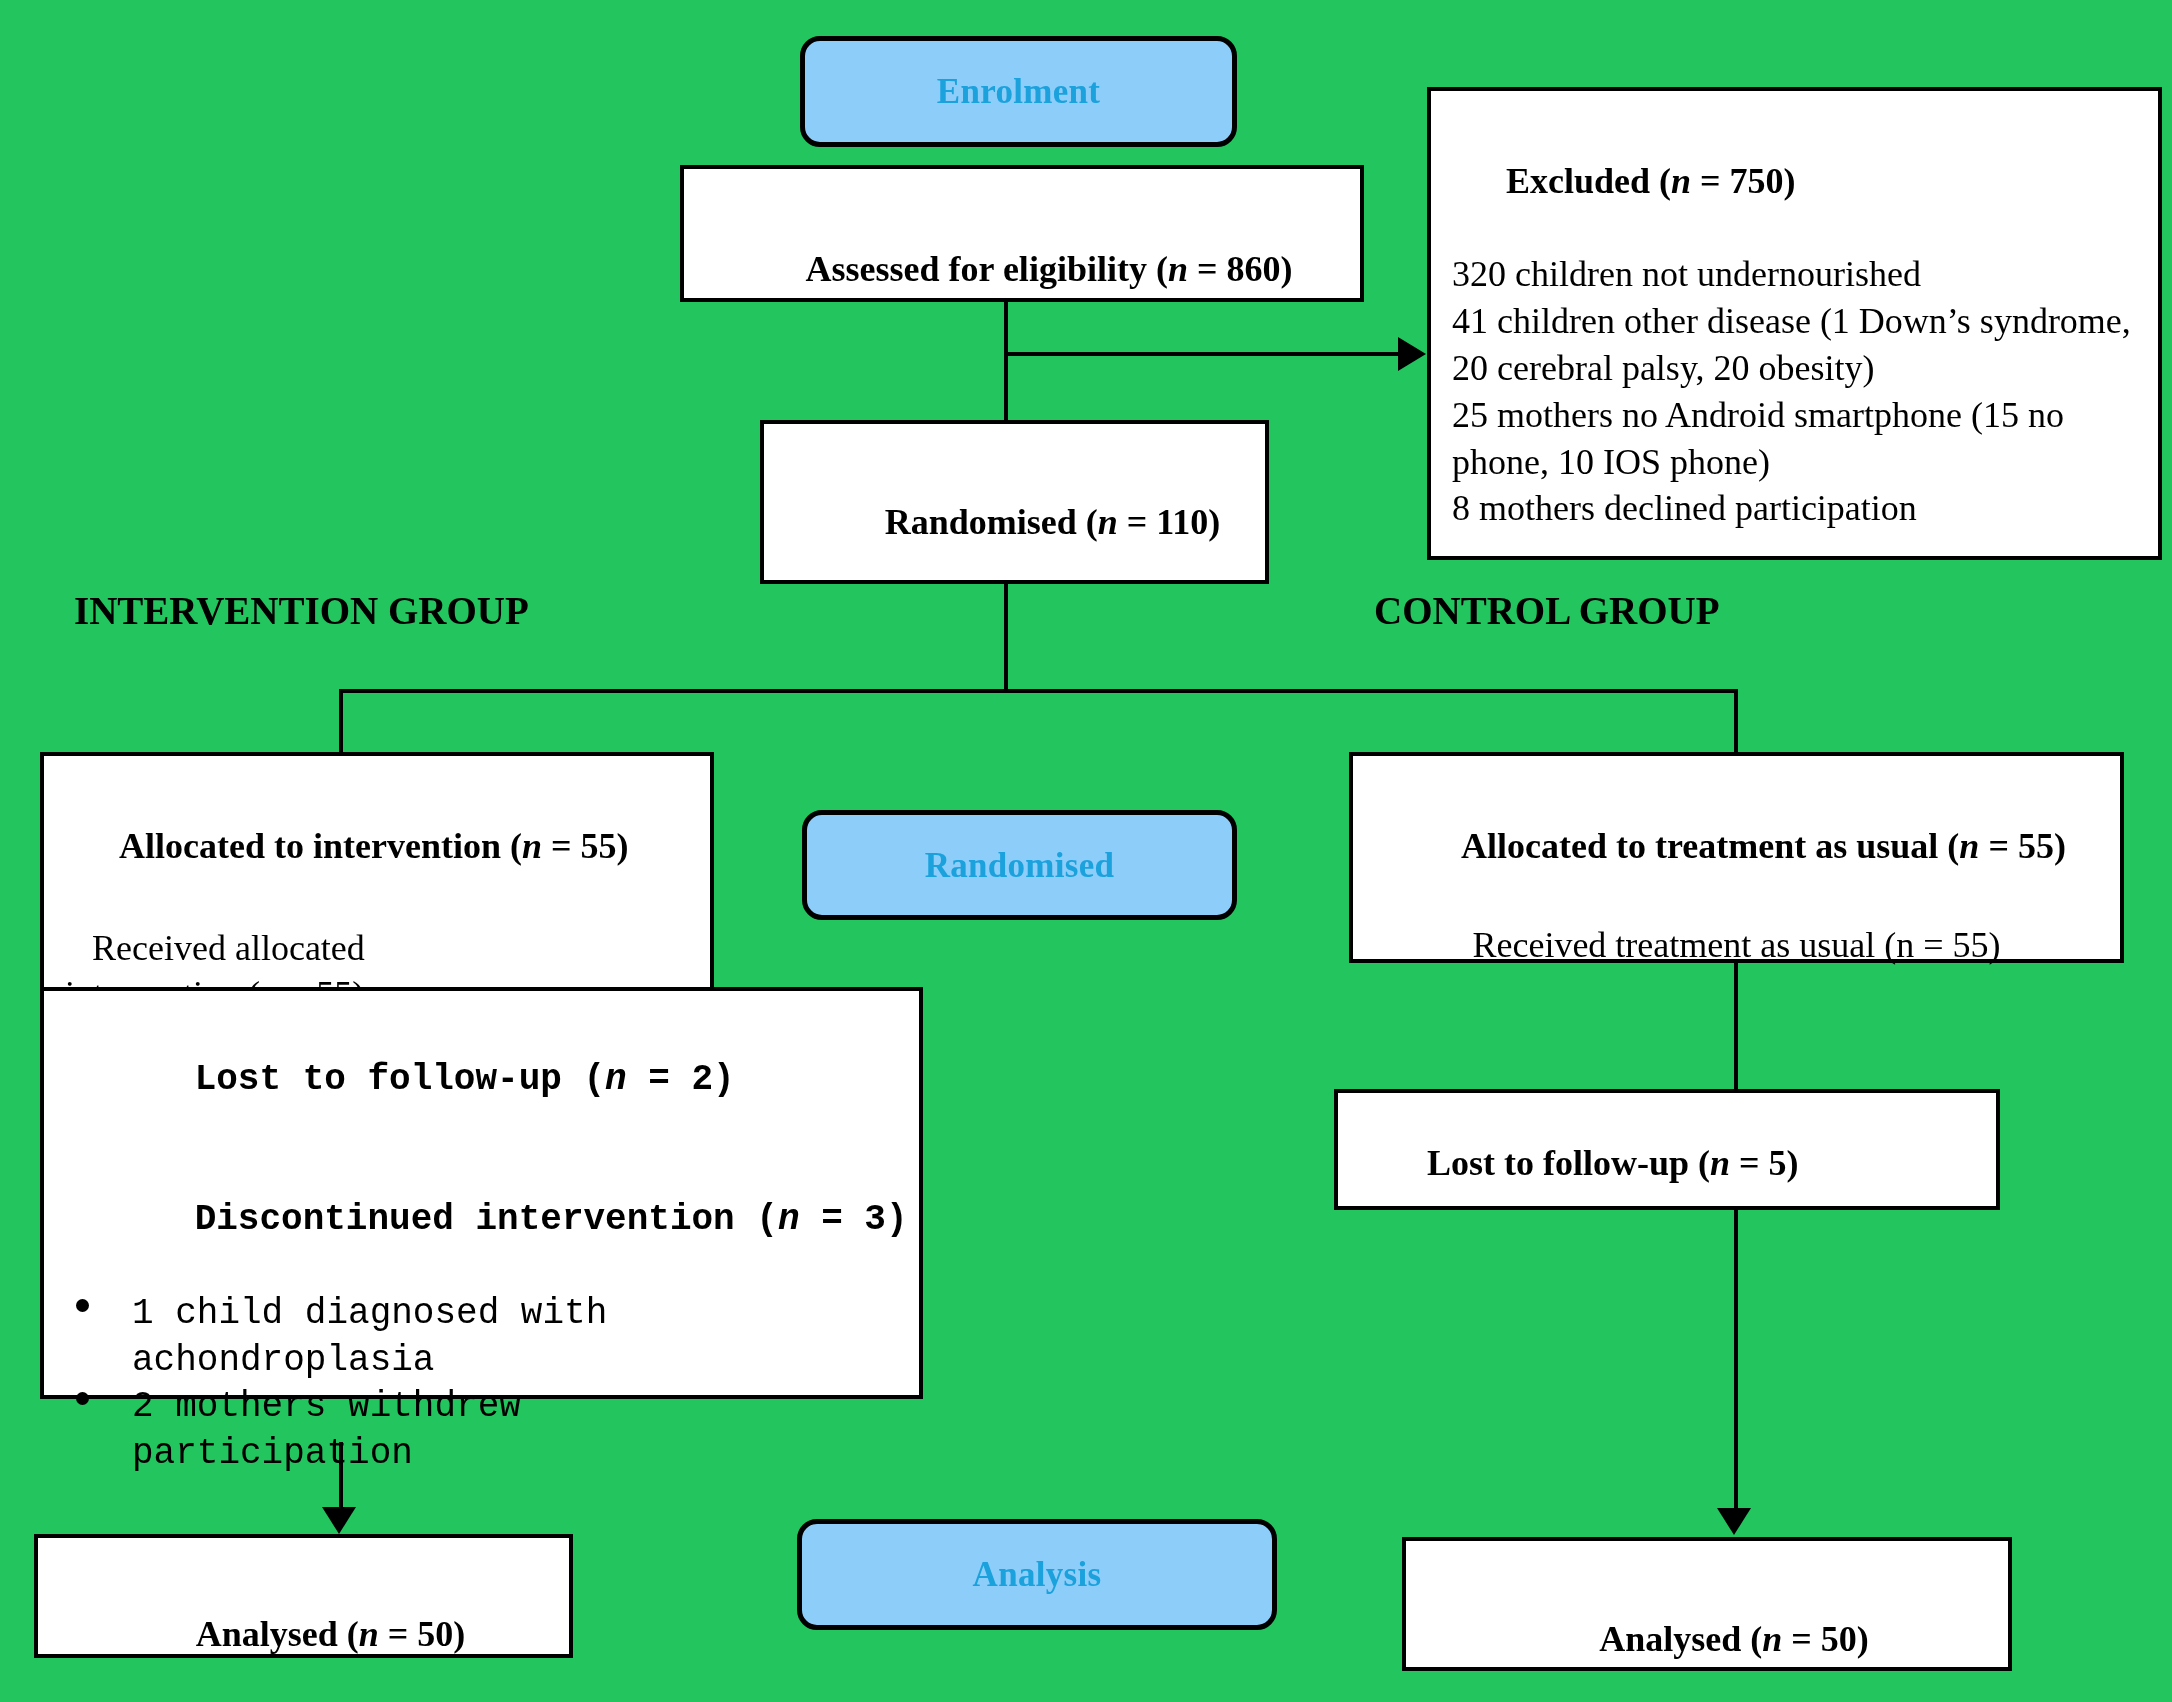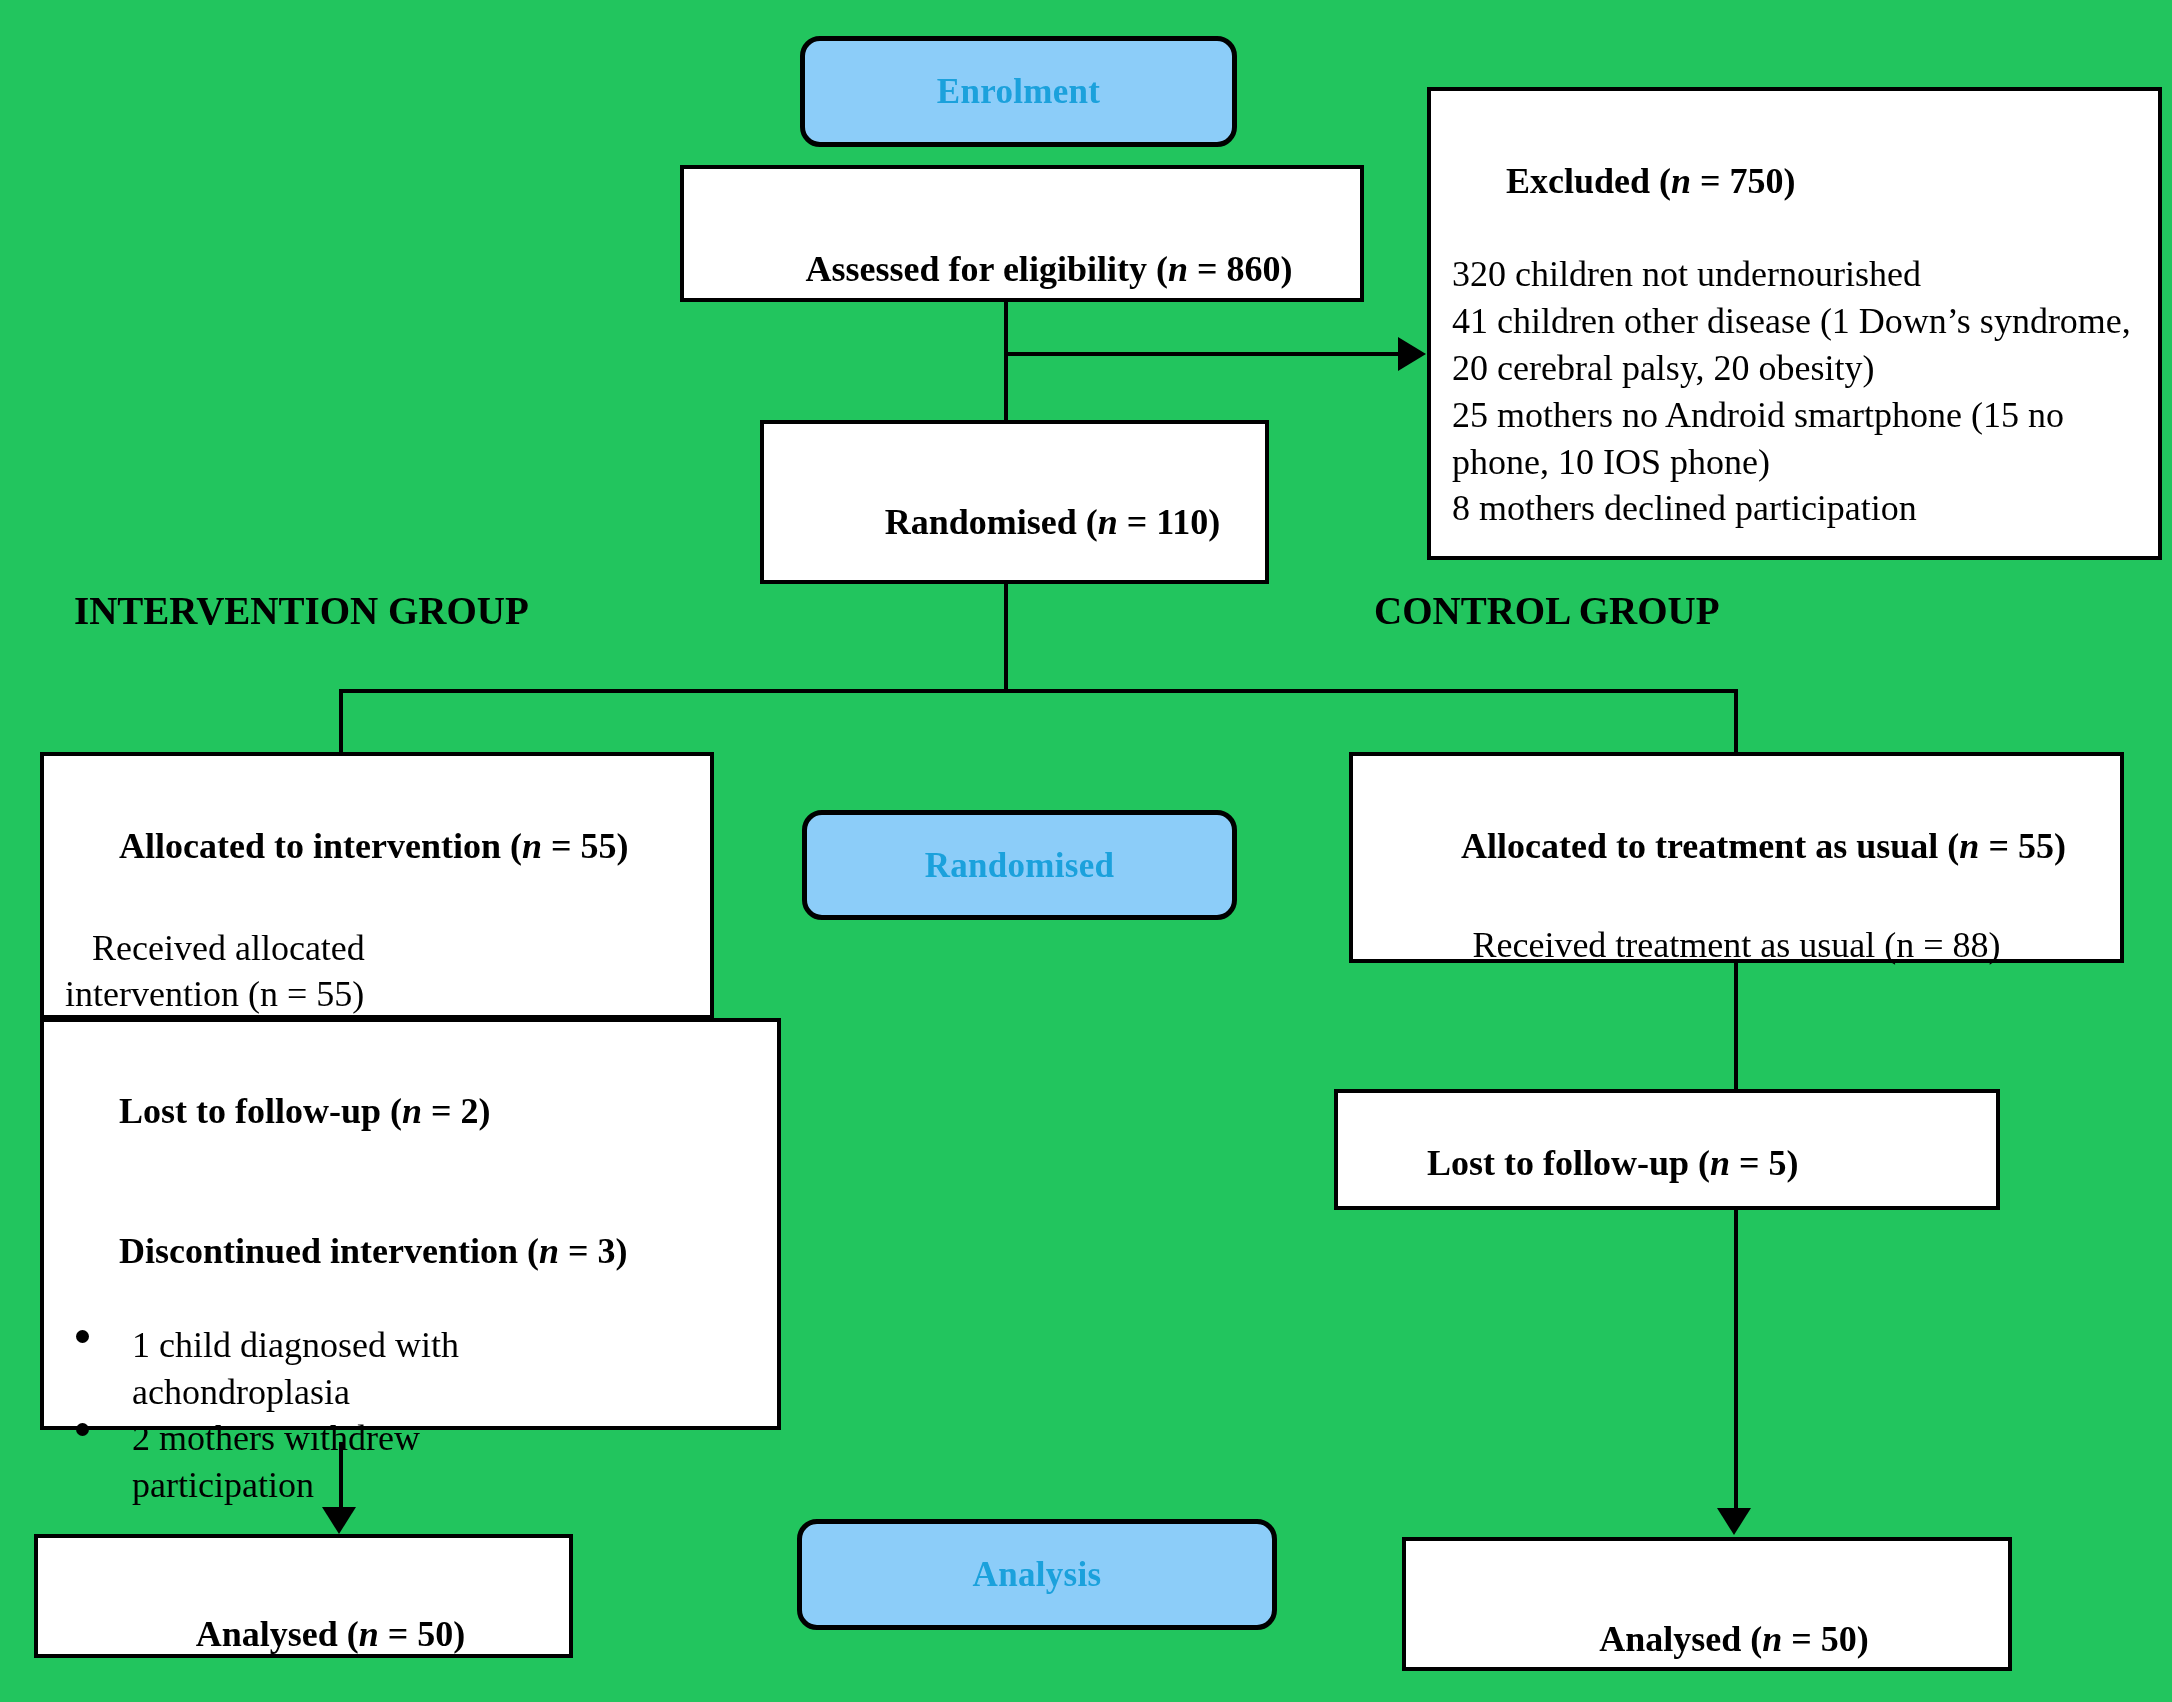--- a/index.html
+++ b/index.html
@@ -181,24 +181,24 @@
       <span class="bold">Allocated to intervention (</span><span class="bold ital">n</span><span class="bold"> = 55)</span>
     </div>
     <div class="tline reg pad-l" style="padding-top:8.2px;">   Received allocated
 intervention (n = 55)</div>
   </div>
 
   <div class="box" style="left:1349px; top:752px; width:775px; height:211px;">
     <div class="tline center-txt" style="padding-top:20px;">
       <span class="bold">Allocated to treatment as usual (</span><span class="bold ital">n</span><span class="bold"> = 55)</span>
     </div>
-    <div class="tline reg center-txt" style="padding-top:5.9px;">Received treatment as usual (n = 88)</div>
-  </div>
-
-  <div class="box" style="left:40px; top:1018px; width:741px; height:412px;">
+    <div class="tline reg center-txt" style="padding-top:5.9px;">Received treatment as usual (n = 55)</div>
+  </div>
+
+  <div class="box" style="left:40px; top:987px; width:883px; height:412px;font-family:Liberation Mono, monospace;">
     <div class="tline pad-l" style="padding-top:19px;">
       <span class="bold">Lost to follow-up (</span><span class="bold ital">n</span><span class="bold"> = 2)</span>
     </div>
     <div class="tline pad-l">
       <span class="bold">Discontinued intervention (</span><span class="bold ital">n</span><span class="bold"> = 3)</span>
     </div>
     <ul class="blist" style="padding-right:211px;">
       <li>
         <span class="bullet"></span>
         <span class="reg">1 child diagnosed with achondroplasia</span>

